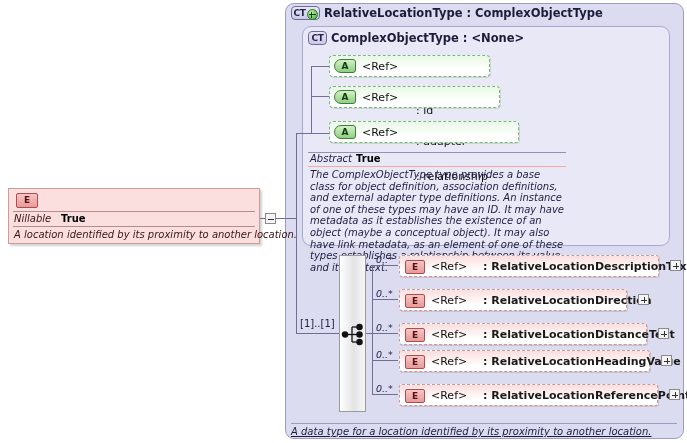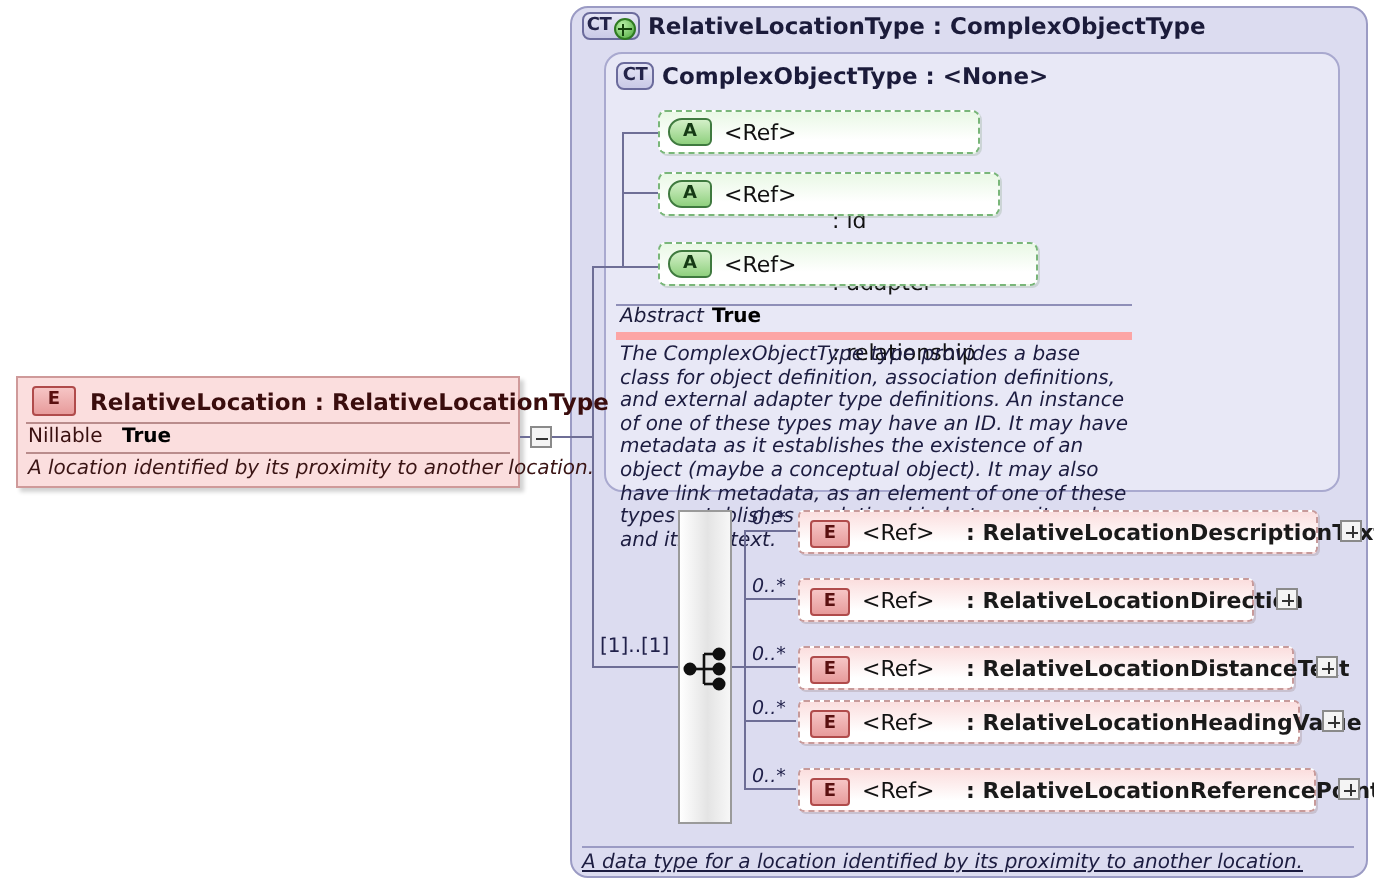--- a/index.html
+++ b/index.html
@@ -82,21 +82,21 @@
     font-size:9px;font-weight:bold;line-height:12px;text-align:center;color:#153a15;
   }
   .attr-ref{position:absolute;left:32px;top:4px;font-size:11px;color:#111;}
   .attr-name{position:absolute;left:86px;top:4px;font-size:11px;color:#111;white-space:nowrap;margin-top:44px;}
 
   
   #abstract-panel{
     position:absolute;left:308px;top:152px;width:258px;
   }
   #abstract-row{
-    border-top:1px solid #8f8fb8;border-bottom:4px solid #fca5a5;
+    border-top:1px solid #8f8fb8;border-bottom:1px solid #fca5a5;
     height:13px;position:relative;
   }
   #abstract-label{position:absolute;left:2px;top:0px;font-style:italic;font-size:10px;color:#1a1a3a;}
   #abstract-value{position:absolute;left:48px;top:0px;font-weight:bold;font-size:10px;color:#000;}
   #ct-doc{
     margin-top:2px;font-style:italic;font-size:10px;line-height:11.6px;
     color:#1c1c40;padding-left:2px;
   }
 
   
@@ -112,21 +112,21 @@
     position:absolute;left:7px;top:4px;width:22px;height:15px;box-sizing:border-box;
     border:1px solid #b04b4b;border-radius:2px;
     background:linear-gradient(#f6c5c5,#e79b9b);
     font-size:9px;font-weight:bold;line-height:13px;text-align:center;color:#5a1010;
   }
   #el-title{position:absolute;left:36px;top:5px;font-size:11.5px;font-weight:bold;color:#3a0d0d;white-space:nowrap;}
   #el-nillable-row{
     position:relative;height:14px;margin:0 4px;
     border-top:1px solid #b98c8c;border-bottom:1px solid #b98c8c;
   }
-  #el-nillable-label{position:absolute;left:1px;top:1px;font-size:10px;color:#3a1010;}
+  #el-nillable-label{position:absolute;left:1px;top:1px;font-style:italic;font-size:10px;color:#3a1010;}
   #el-nillable-value{position:absolute;left:48px;top:1px;font-weight:bold;font-size:10px;color:#000;}
   #el-doc{
     position:absolute;left:5px;top:40px;font-style:italic;font-size:10px;color:#3a1414;white-space:nowrap;
   }
 
   
   .toggle{
     position:absolute;width:11px;height:11px;box-sizing:border-box;
     border:1px solid #8a8a8a;background:#f4f4f4;
   }
@@ -220,21 +220,20 @@
   <div id="abstract-row">
     <span id="abstract-label">Abstract</span>
     <span id="abstract-value">True</span>
   </div>
   <div id="ct-doc">The ComplexObjectType type provides a base class for object definition, association definitions, and external adapter type definitions. An instance of one of these types may have an ID. It may have metadata as it establishes the existence of an object (maybe a conceptual object). It may also have link metadata, as an element of one of these types establishes a relationship between its value and its context.</div>
 </div>
 
 <div class="abs" id="el-box">
   <div id="el-head">
     <span id="el-badge">E</span>
-    <span id="el-title">RelativeLocation : RelativeLocationType</span>
   </div>
   <div id="el-nillable-row">
     <span id="el-nillable-label">Nillable</span>
     <span id="el-nillable-value">True</span>
   </div>
   <div id="el-doc">A location identified by its proximity to another location.</div>
 </div>
 
 <div class="ln lnh" style="left:260px;top:218px;width:5px;"></div>
 <div class="ln lnh" style="left:276px;top:218px;width:20px;"></div>

